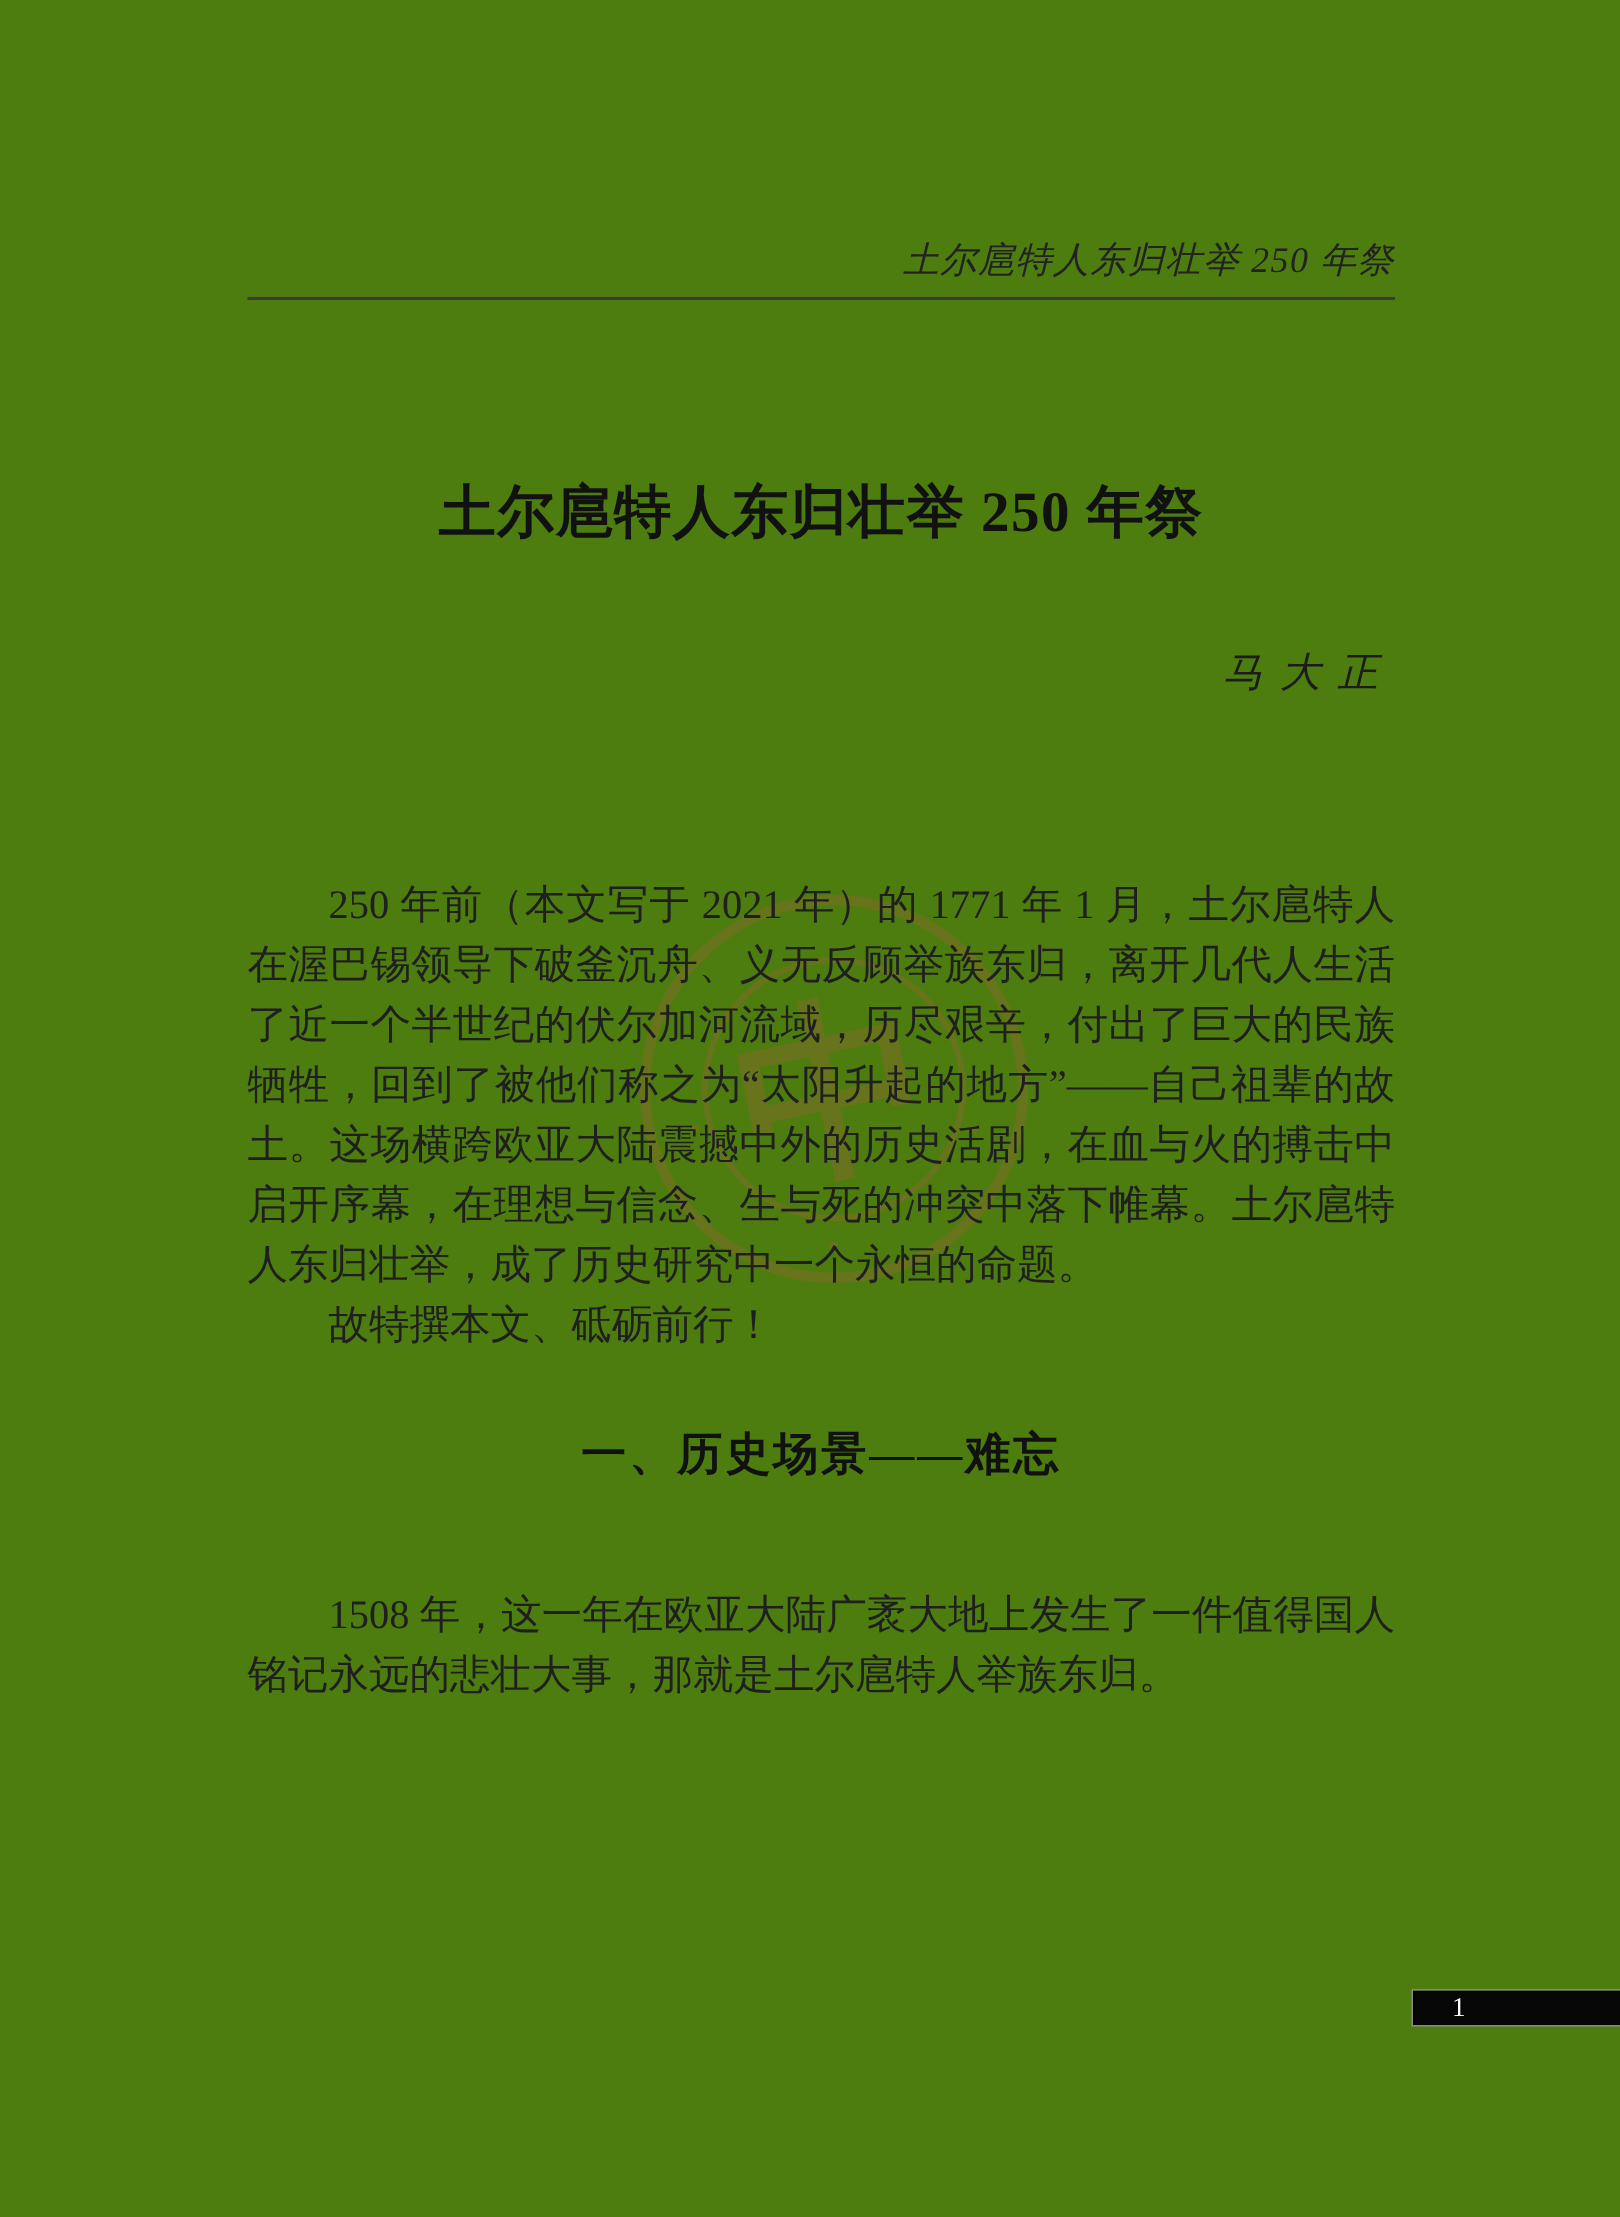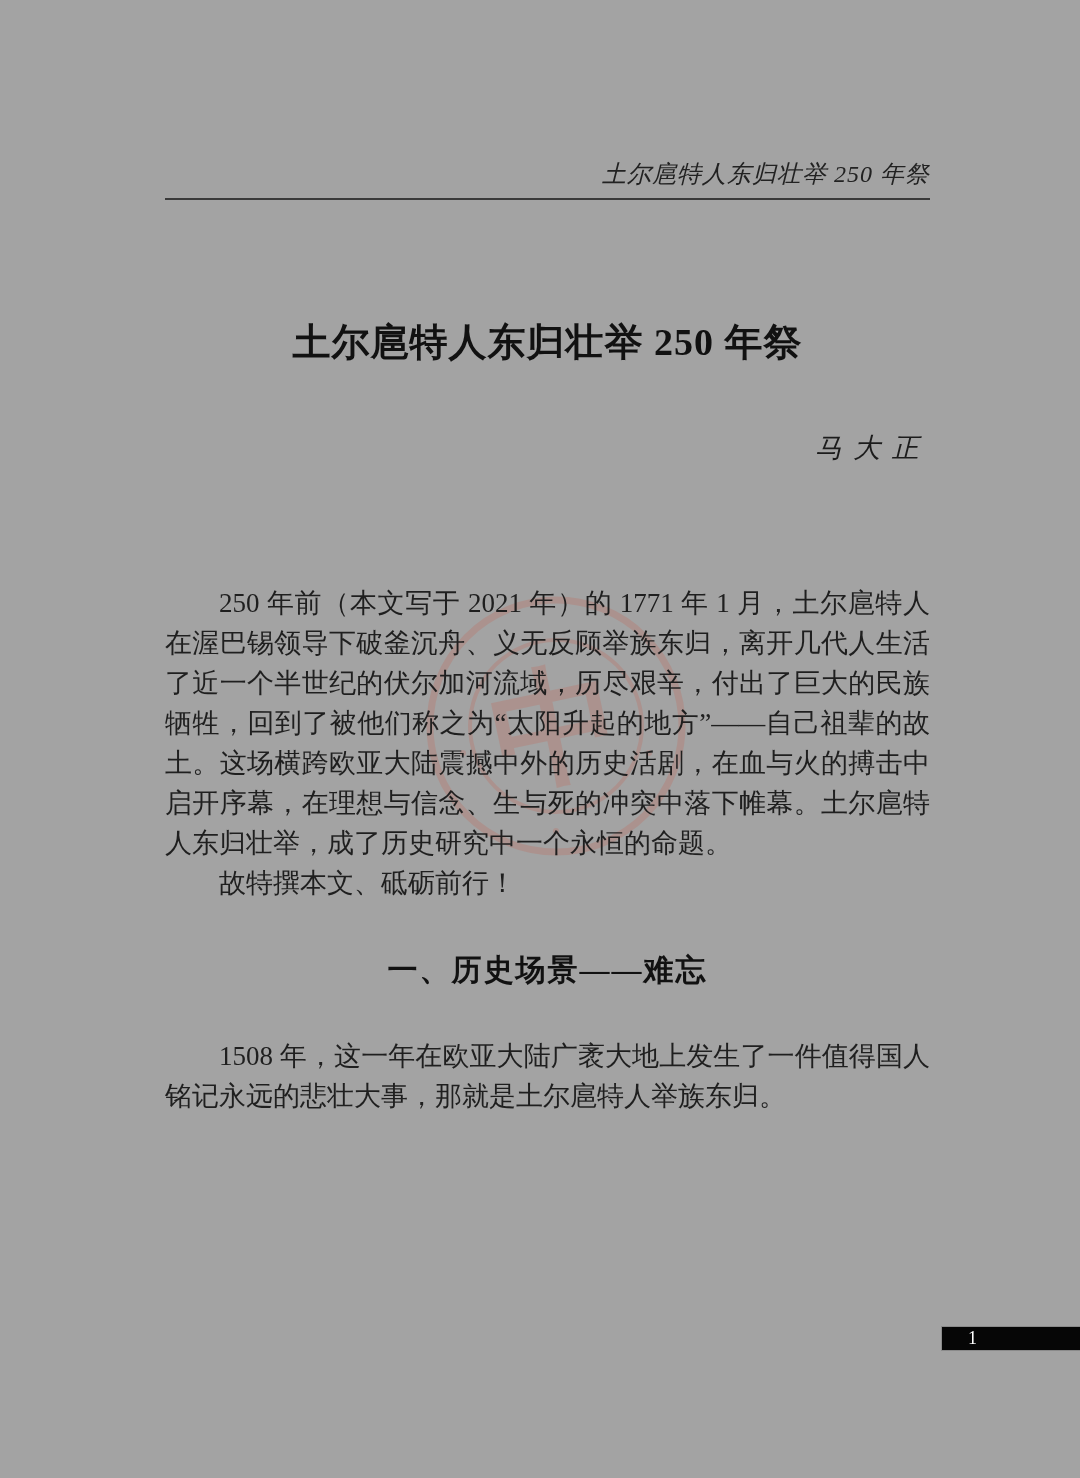--- a/index.html
+++ b/index.html
@@ -7,21 +7,21 @@
   body {
     background: #ffffff;
     font-family: "Liberation Serif", "DejaVu Serif", serif;
     color: #1e1e1e;
     overflow: hidden;
   }
   .page {
     position: relative;
     width: 1080px;
     height: 1478px;
-    background: #a3a3a3;
+    background: #4d7c0f;
   }
 
   
   .running-head {
     position: absolute;
     top: 158px;
     left: 165px;
     width: 765px;
     text-align: right;
     font-style: italic;
@@ -93,21 +93,21 @@
     text-indent: 2em;
     margin: 0;
   }
   .section-heading {
     font-weight: 700;
     font-size: 30px;
     line-height: 40px;
     text-align: center;
     color: #111111;
     margin-top: 47px;
-    margin-bottom: 46px;
+    margin-bottom: 66px;
     letter-spacing: 2px;
   }
 
   
   .page-bar {
     position: absolute;
     top: 1327px;
     left: 942px;
     width: 138px;
     height: 23px;

